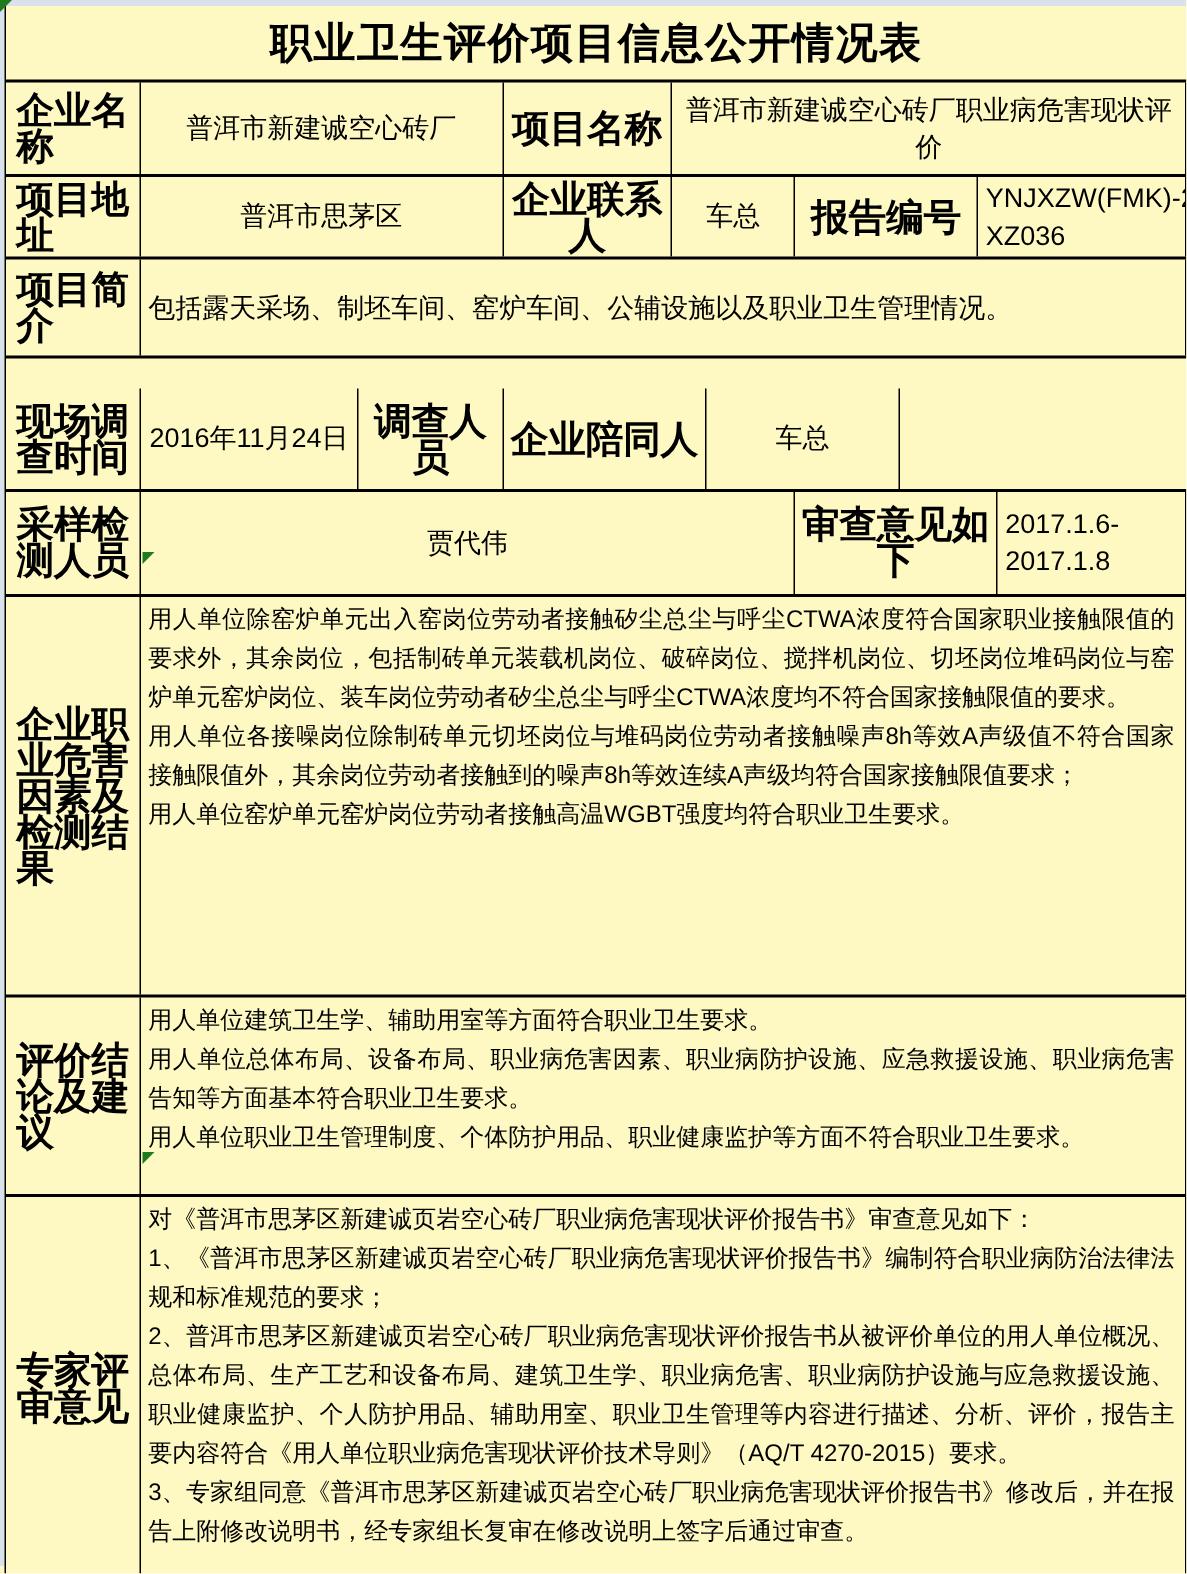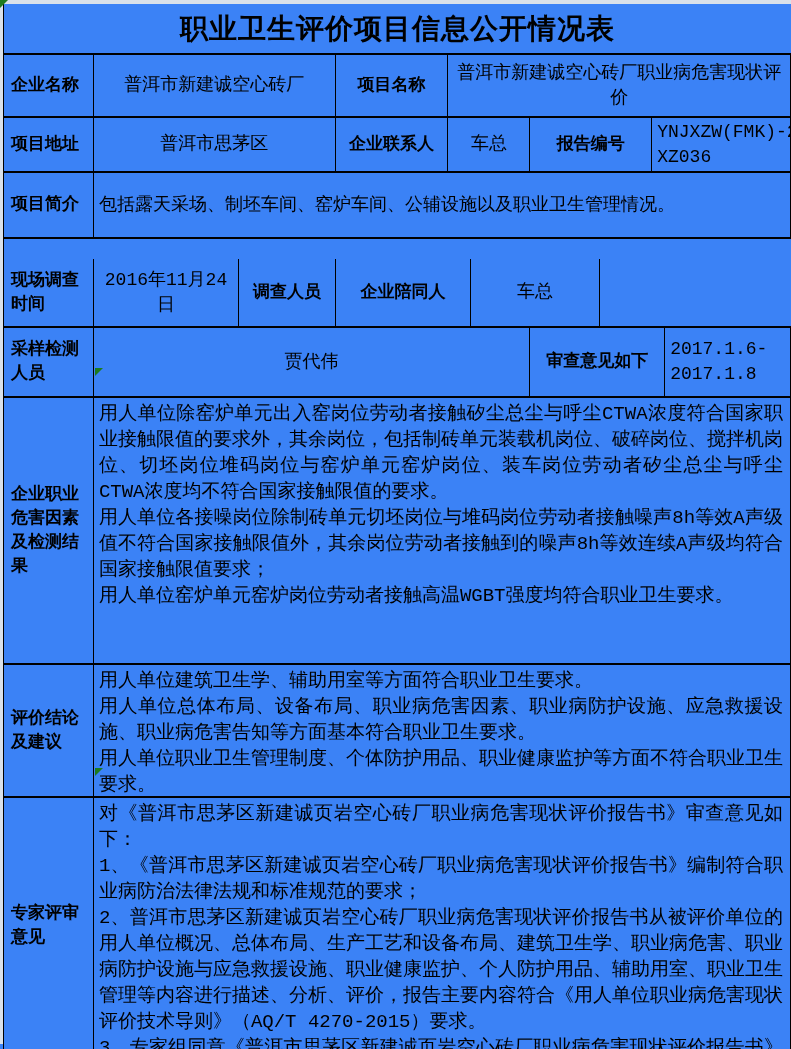--- a/index.html
+++ b/index.html
@@ -1,18 +1,18 @@
 <!DOCTYPE html>
 <html style="--edge: #d9e1ea; --green: #1e7b1e;"><head>
 <meta charset="utf-8">
 <style>
   html,body { margin:0; padding:0; background:#ffffff; }
   .page {
-    position:relative; width:791px; height:1049px; background:#3b82f6; overflow:hidden;
-    font-family:Liberation Mono, monospace; color:#000;
+    position:relative; width:791px; height:1049px; background:#fef9c3; overflow:hidden;
+    font-family:Liberation Sans, sans-serif; color:#000;
   }
   .edge-top  { position:absolute; left:0; top:0; width:791px; height:4px; background:var(--edge,#d9e1ea); }
   .edge-left { position:absolute; left:0; top:0; width:3px;  height:1044px; background:var(--edge,#d9e1ea); }
   .tri {
     position:absolute; width:0; height:0;
     border-left:8px solid var(--green,#1e7b1e);
     border-bottom:8px solid transparent;
   }
   .sheet { position:absolute; left:3px; top:4px; width:788px; border-left:1px solid #000; }
   * { box-sizing:border-box; }
@@ -29,32 +29,32 @@
   .w90{width:90px;} .w97{width:97px;} .w113{width:113px;} .w122{width:122px;}
   .w126{width:126px;} .w129{width:129px;} .w135{width:135px;} .w139{width:139px;}
   .w145{width:145px;} .w195{width:195px;} .w242{width:242px;} .w343{width:343px;}
   .w437{width:437px;} .w698{width:698px;}
 
   
   .h63{height:63px;} .h55{height:55px;} .h54{height:66px;} .h69{height:69px;margin-top:20px;}
   .h70{height:70px;} .h267{height:267px;} .h133{height:133px;} .h258{height:258px;} .h20{height:20px;}
 
   .label {
-    font-weight:bold; font-size:17px; line-height:24px;
+    font-weight:bold; font-size:25px; line-height:24px;
     display:flex; align-items:center; padding:0 3px 0 7px;
   }
   .label.center, .value.center { justify-content:center; text-align:center; padding:0 2px; }
   .label.normal { font-weight:normal; }
   .value {
     font-size:18px; line-height:25px;
     display:flex; align-items:center; padding:0 3px;
   }
   .value.left { justify-content:flex-start; text-align:left; padding:0 3px 0 5px; }
   .bigtext {
-    font-size:19px; line-height:26px; text-align:justify;
+    font-size:16px; line-height:26px; text-align:justify;
     padding:3px 7px 0 5px; display:block;
   }
   .bigtext p { margin:0; }
 </style>
 </head>
 <body>
 
 <div class="page">
   <div class="edge-top"></div>
   <div class="edge-left"></div>

